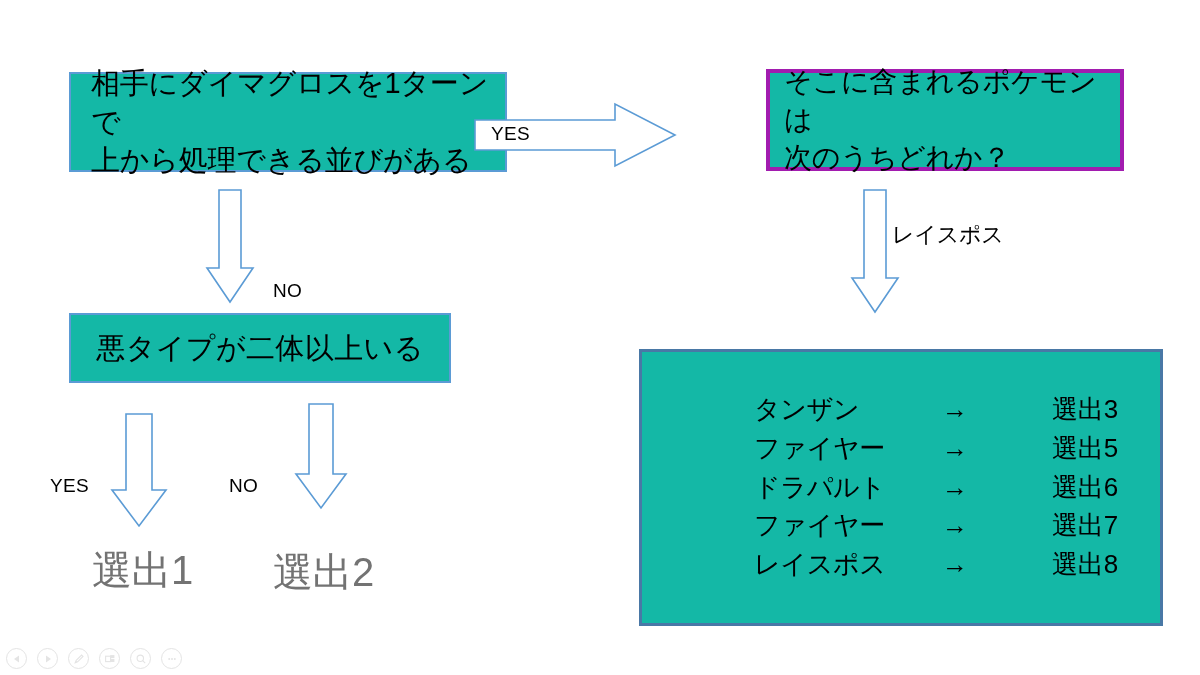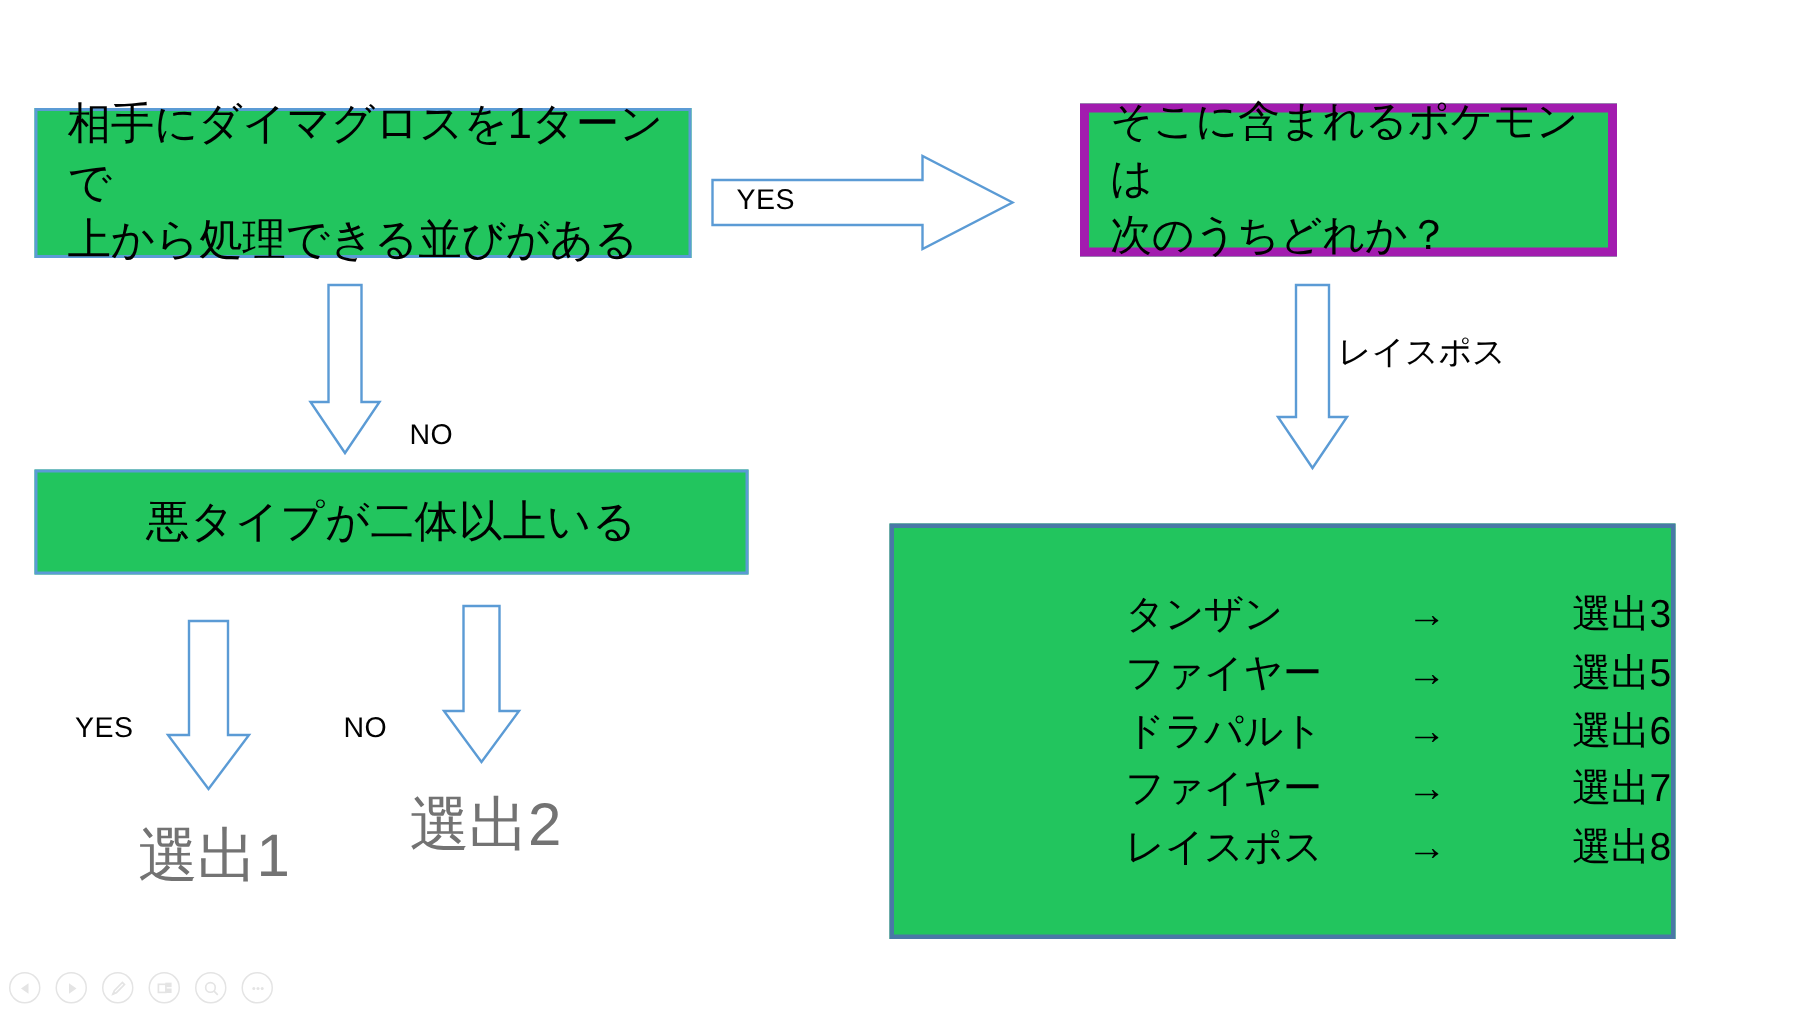--- a/index.html
+++ b/index.html
@@ -13,23 +13,24 @@
     height: 675px;
     background: #ffffff;
     overflow: hidden;
     font-family: "Liberation Sans", "DejaVu Sans", sans-serif;
   }
 
   
   .box {
     position: absolute;
     box-sizing: border-box;
-    background: #22c55e;
+    background: #14b8a6;
     display: flex;
     align-items: center;
+    margin-left: 46px;
   }
   .box .box-text {
     width: 100%;
     color: #000000;
     white-space: pre-line;
   }
 
   #box-condition-1 {
     left: 23px;  top: 72px;
     width: 438px; height: 100px;
@@ -38,50 +39,49 @@
   }
   #box-condition-1 .box-text {
     font-size: 29px;
     line-height: 1.33;
     letter-spacing: -0.2px;
   }
 
   #box-question { 
     left: 720px; top: 69px;
     width: 358px; height: 102px;
-    border: 6px solid #a21caf;
+    border: 4px solid #a21caf;
     padding: 4px 0 4px 14px;
-    font-family: Liberation Serif, serif;
   }
   #box-question .box-text {
     font-size: 28px;
     line-height: 1.35;
     letter-spacing: -0.2px;
   }
 
   #box-condition-2 {
     left: 23px; top: 313px;
-    width: 476px; height: 70px;
+    width: 382px; height: 70px;
     border: 2px solid #5B9BD5;
     padding: 2px 0;
     justify-content: center;
   }
   #box-condition-2 .box-text {
     text-align: center;
     font-size: 29px;
     line-height: 1.2;
     letter-spacing: 0.4px;
   }
 
   #box-mapping {
     left: 593px; top: 349px;
     width: 524px; height: 277px;
     border: 3px solid #4978A6;
     align-items: center;
-    justify-content: flex-end;
+    justify-content: center;
     padding-left: 70px;
   }
 
   
   .map-table {
     border-collapse: collapse;
   }
   .map-table td {
     font-size: 26px;
     color: #000;
@@ -128,21 +128,21 @@
 
   
   .outcome {
     position: absolute;
     font-size: 40px;
     color: #737373;
     white-space: nowrap;
     letter-spacing: -0.5px;
   }
   #outcome-1 { left: 92px;  top: 543px; }
-  #outcome-2 { left: 273px; top: 522px; }
+  #outcome-2 { left: 273px; top: 545px; }
 
   
   #toolbar {
     position: absolute;
     left: 6px;
     bottom: 6px;
     display: flex;
     align-items: center;
     gap: 10px;
   }

